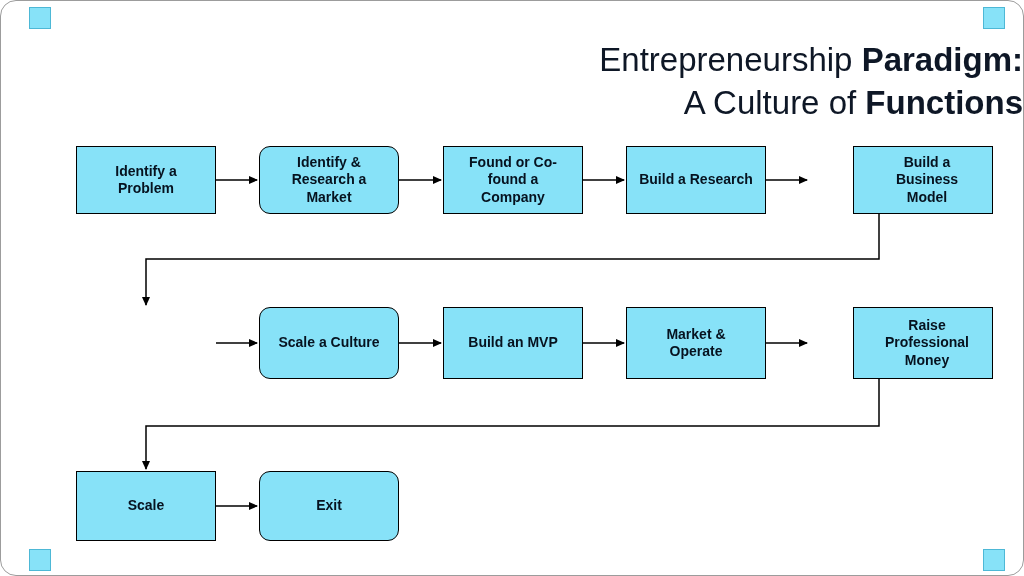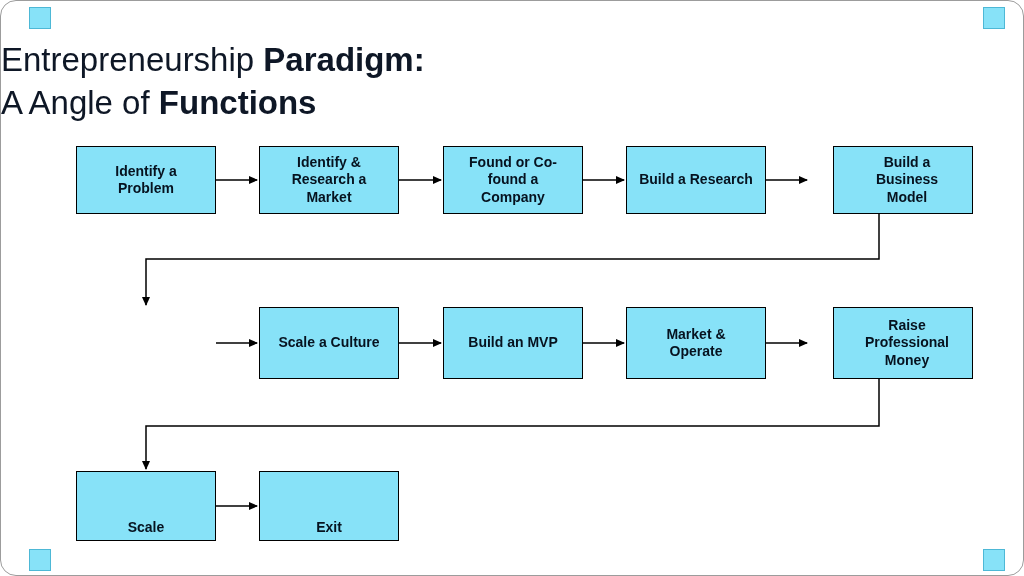--- a/index.html
+++ b/index.html
@@ -24,21 +24,21 @@
     height: 22px;
     background: #87E2F8;
     border: 1px solid #4db8d6;
     box-sizing: border-box;
   }
   .title {
     position: absolute;
     top: 38px;
     left: 0;
     width: 100%;
-    text-align: left;
+    text-align: right;
     color: #0e1726;
     font-size: 33px;
     line-height: 1.3;
     font-weight: 400;
   }
   .title .bold { font-weight: 700; }
   .flow-box {
     position: absolute;
     width: 140px;
     background: #87E2F8;
@@ -49,26 +49,26 @@
     justify-content: center;
     text-align: center;
     font-weight: 700;
     font-size: 14px;
     line-height: 1.25;
     color: #06121f;
     padding: 4px 12px;
   }
   .row1 { top: 145px; height: 68px; }
   .row2 { top: 306px; height: 72px; }
-  .row3 { top: 470px; height: 70px; align-items: flex-end; }
+  .row3 { top: 470px; height: 70px; }
   .col1 { left: 75px; }
-  .col2 { left: 258px; }
+  .col2 { left: 258px; border-radius: 11px; }
   .col3 { left: 442px; justify-content: center; }
   .col4 { left: 625px; }
-  .col5 { left: 832px; padding-left: 20px; }
+  .col5 { left: 852px; padding-left: 20px; }
   svg.connectors {
     position: absolute;
     top: 0; left: 0;
     width: 1024px;
     height: 576px;
     pointer-events: none;
   }
   svg.connectors line, svg.connectors path.elbow {
     stroke: #000000;
     stroke-width: 1.5;
@@ -80,21 +80,21 @@
 
 <div class="slide">
 
   <div class="corner-square" style="top:6px; left:28px;"></div>
   <div class="corner-square" style="top:6px; left:982px;"></div>
   <div class="corner-square" style="top:548px; left:28px;"></div>
   <div class="corner-square" style="top:548px; left:982px;"></div>
 
   <div class="title">
     <div><span>Entrepreneurship </span><span class="bold">Paradigm:</span></div>
-    <div><span>A Angle of </span><span class="bold">Functions</span></div>
+    <div><span>A Culture of </span><span class="bold">Functions</span></div>
   </div>
 
   <svg class="connectors" viewBox="0 0 1024 576">
     <defs>
       <marker id="ah" markerUnits="userSpaceOnUse" markerWidth="10" markerHeight="10" refX="8" refY="5" orient="auto">
         <path d="M0,1 L9,5 L0,9 Z" fill="#000000"></path>
       </marker>
     </defs>
 
     <line x1="215" y1="179" x2="256" y2="179" marker-end="url(#ah)"></line>

